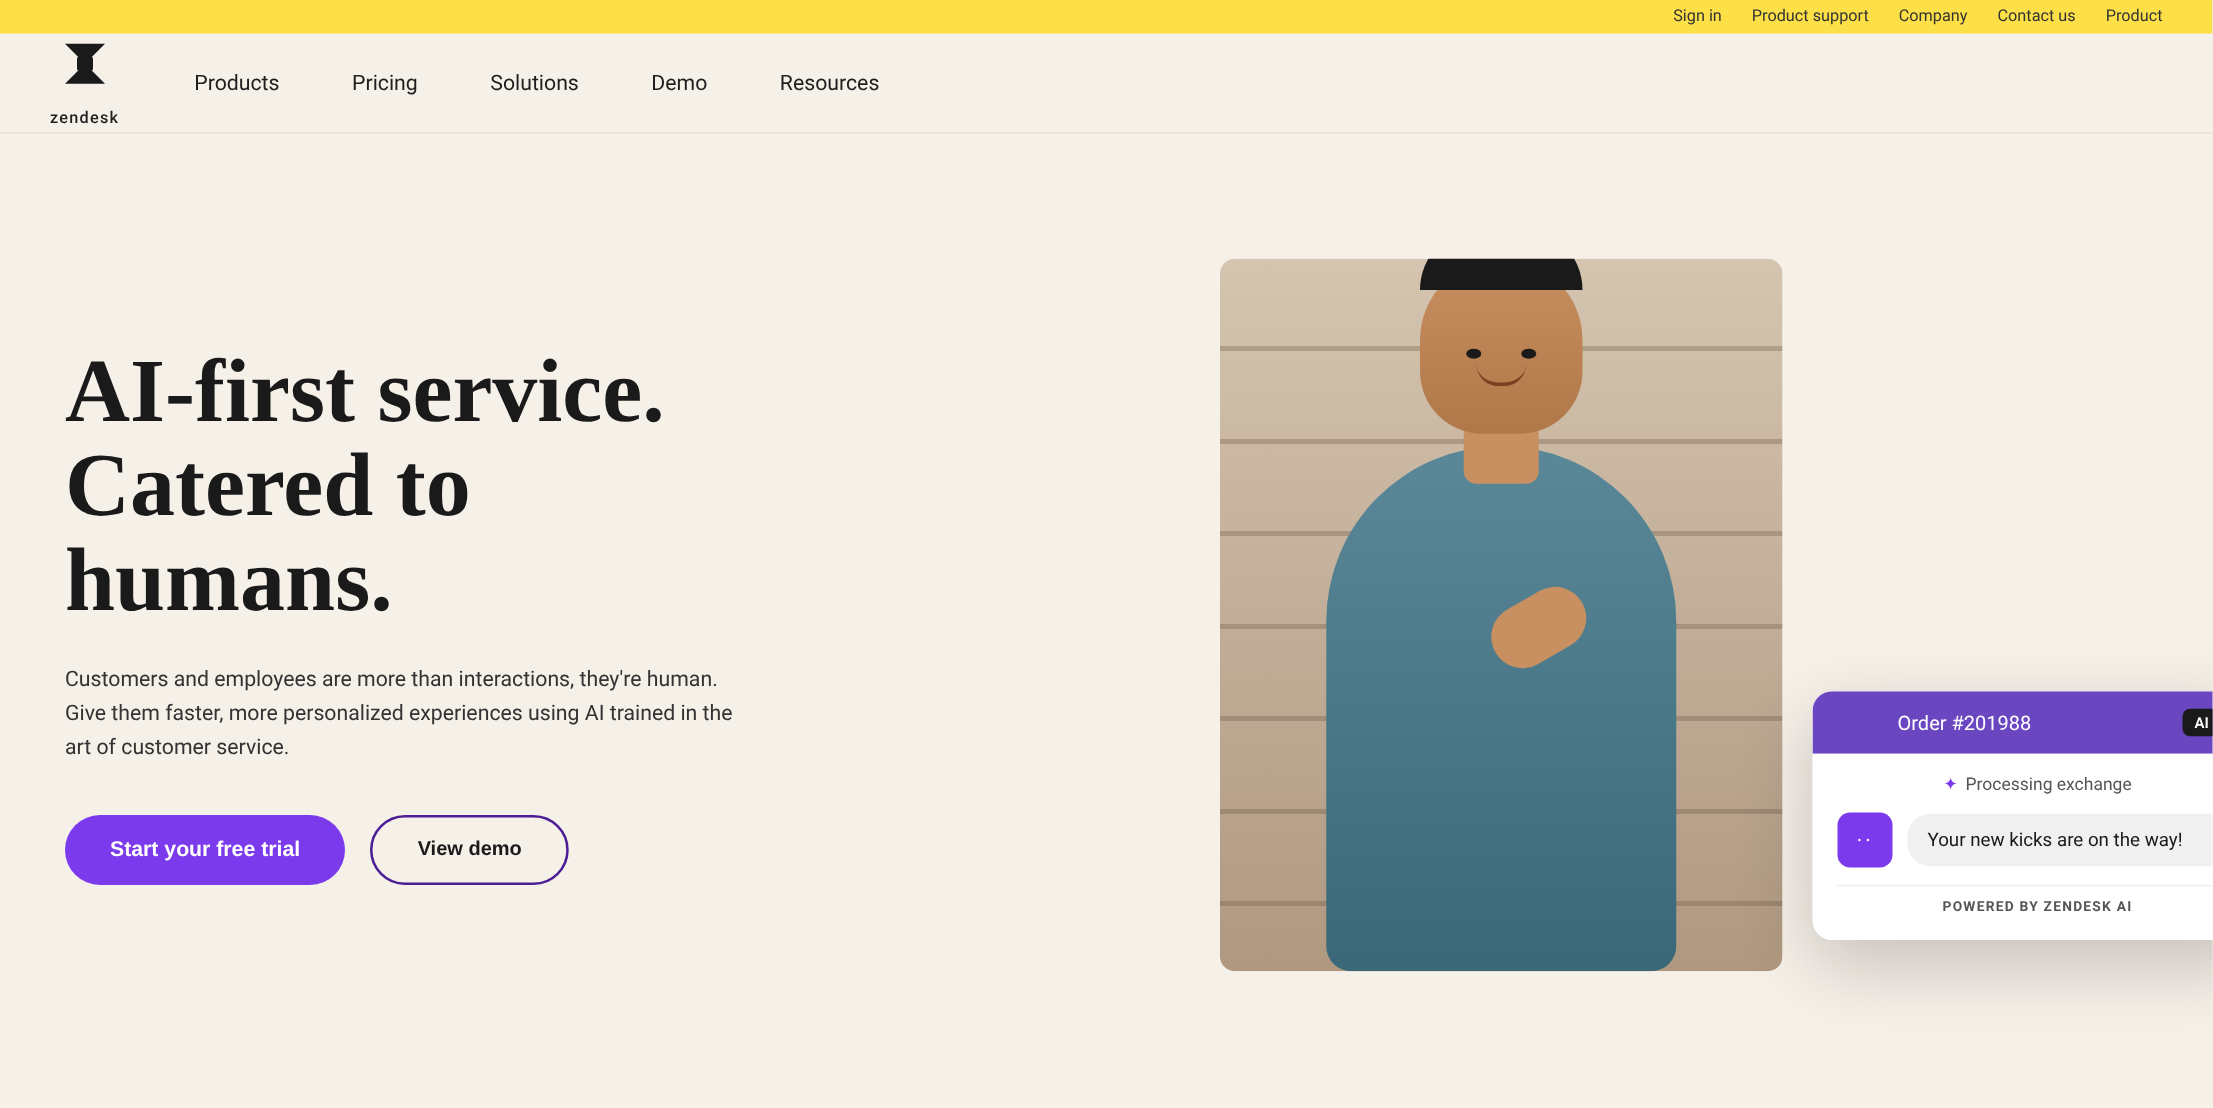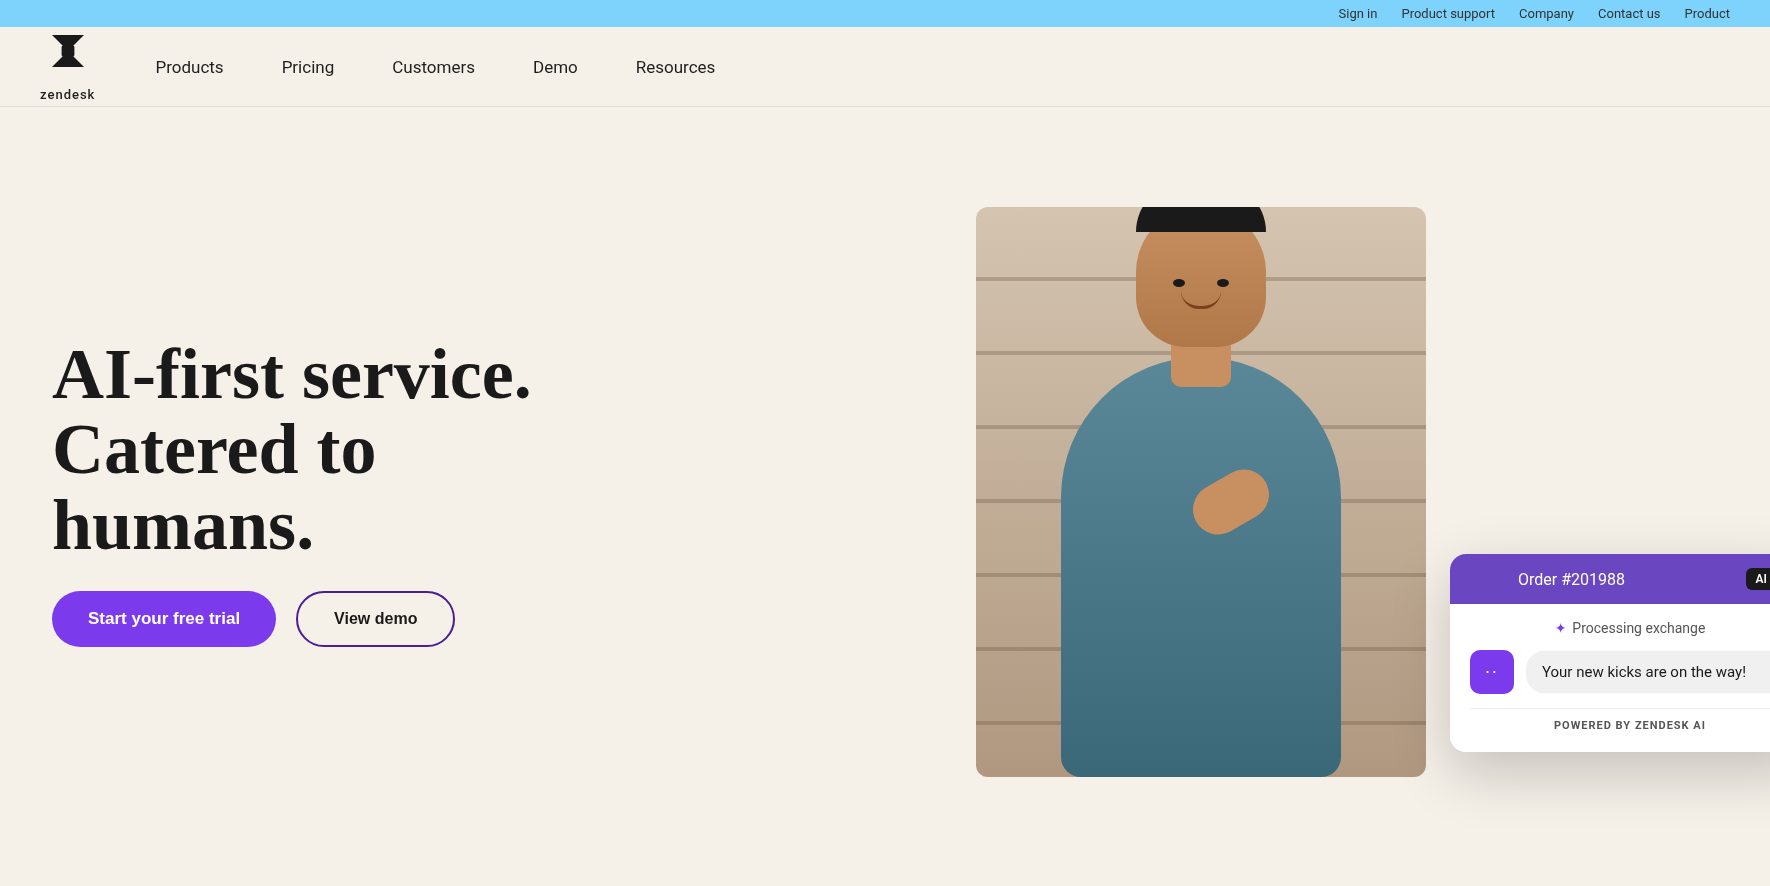--- a/index.html
+++ b/index.html
@@ -10,21 +10,21 @@
       overflow-x: hidden;
     }
 
     
     .top-bar {
       display: flex;
       justify-content: flex-end;
       align-items: center;
       padding: 6px 40px;
       gap: 24px;
-      background-color: #7dd3fc;
+      background-color: #fde047;
     }
     .top-bar a {
       font-size: 13px;
       color: #333;
       text-decoration: none;
     }
 
     
     .navbar {
       display: flex;
@@ -286,34 +286,35 @@
       <polygon points="10,5 50,5 30,25" fill="#1a1a1a"></polygon>
       <polygon points="10,45 50,45 30,25" fill="#1a1a1a"></polygon>
       <rect x="22" y="18" width="16" height="14" rx="2" fill="#1a1a1a"></rect>
     </svg>
     <span class="logo-text">zendesk</span>
   </div>
 
   <div class="nav-links">
     <a class="nav-link">Products</a>
     <a class="nav-link">Pricing</a>
-    <a class="nav-link">Customers</a>
+    <a class="nav-link">Solutions</a>
     <a class="nav-link">Demo</a>
     <a class="nav-link">Resources</a>
   </div>
 
 </nav>
 
 <section class="hero">
   <div class="hero-left">
     <h1 class="hero-headline">
       <span>AI-first service.</span><br>
       <span>Catered to</span><br>
       <span>humans.</span>
     </h1>
+    <p class="hero-subtext">Customers and employees are more than interactions, they're human. Give them faster, more personalized experiences using AI trained in the art of customer service.</p>
     <div class="hero-buttons">
       <button class="btn-start-trial">Start your free trial</button>
       <button class="btn-view-demo">View demo</button>
     </div>
   </div>
 
   <div class="hero-right">
 
     <div class="hero-image-container">
       <div class="shoe-shelves"></div>

